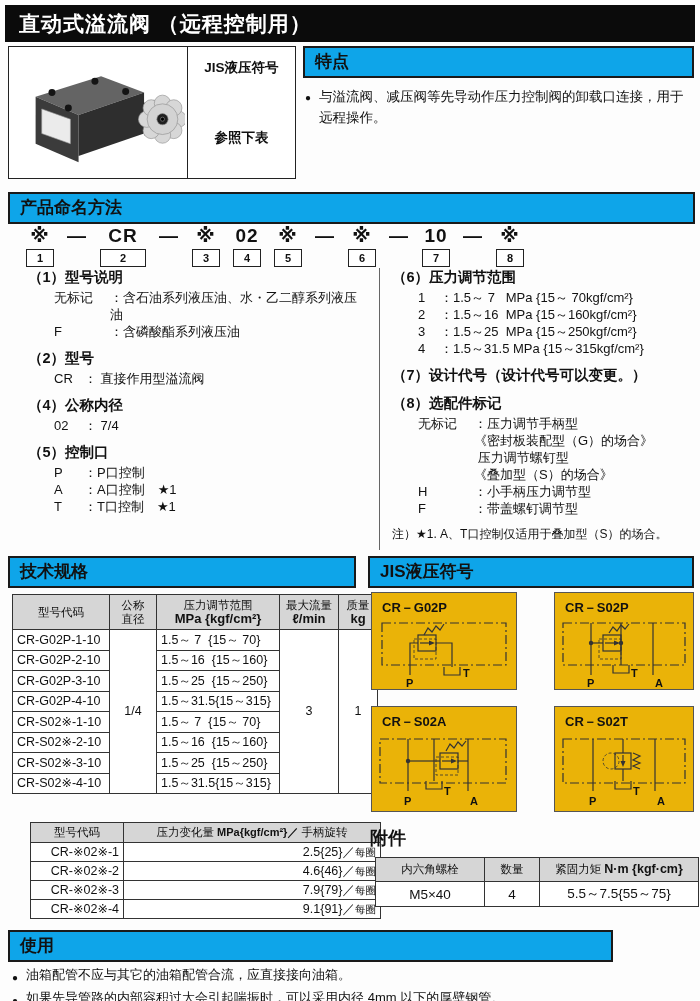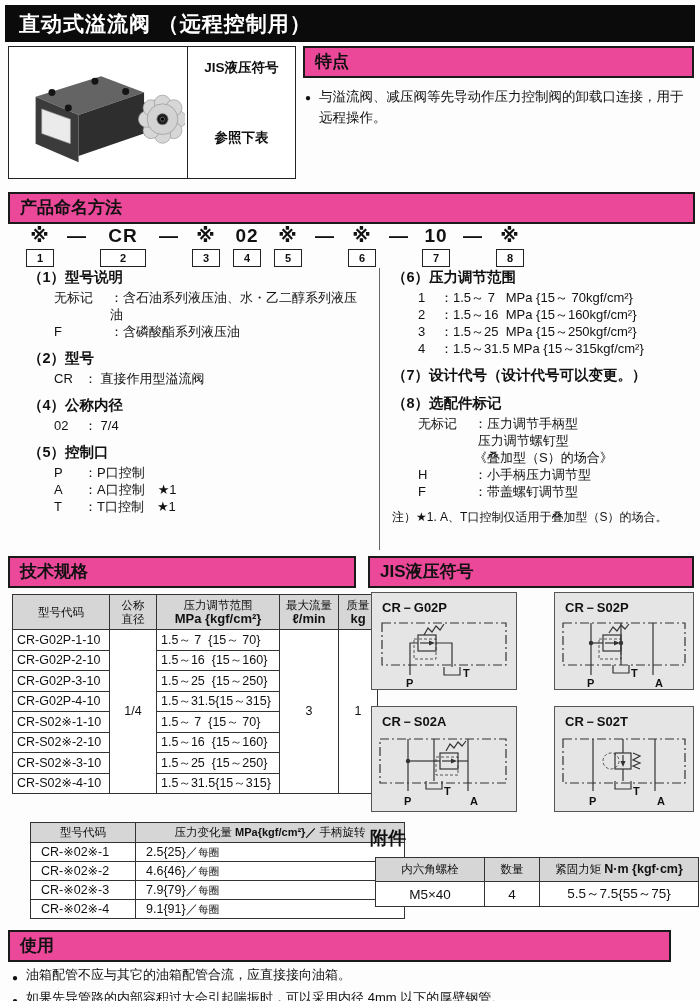--- a/index.html
+++ b/index.html
@@ -5,21 +5,21 @@
   html,body{margin:0;padding:0;}
   body{
     width:700px;height:1001px;position:relative;background:#fdfdfd;color:#111;
     font-family:"Liberation Sans","DejaVu Sans",sans-serif;overflow:hidden;
   }
   .abs{position:absolute;box-sizing:border-box;}
   
   .title-bar{left:5px;top:5px;width:690px;height:37px;background:#0b0b0b;color:#fff;
     font-weight:bold;font-size:21px;line-height:37px;padding-left:14px;letter-spacing:1px;}
   
-  .sec-box{border:2px solid #1a1a1a;background:#ec4899;font-weight:bold;font-size:17px;
+  .sec-box{border:2px solid #1a1a1a;background:#0ea5e9;font-weight:bold;font-size:17px;
     padding:2px 10px 3px 10px;box-sizing:border-box;}
   
   .photo-box{left:8px;top:46px;width:288px;height:133px;border:1.5px solid #222;display:flex;background:#fff;}
   .photo-cell{width:178px;border-right:1.5px solid #222;position:relative;overflow:hidden;}
   .photo-side{flex:1;text-align:center;font-weight:bold;font-size:13.5px;}
   .photo-side .t1{margin-top:12px;}
   .photo-side .t2{margin-top:52px;}
   
   .features{left:303px;top:46px;width:391px;}
   .bullet-line{display:flex;font-size:13.5px;line-height:1.55;margin-top:9px;}
@@ -55,40 +55,40 @@
   .spec-table{left:12px;top:594px;}
   .spec-table th{font-size:11.5px;line-height:14px;padding:3px 2px;}
   .spec-table th .b{font-weight:bold;font-size:13px;}
   .spec-table td{font-size:12.5px;padding:1.5px 4px;line-height:16.5px;}
   .spec-table td.c{text-align:center;}
   .spec-table td.pre{white-space:pre;}
   .cw-model{width:92px;} .cw-dia{width:42px;} .cw-pr{width:118px;} .cw-flow{width:54px;} .cw-mass{width:34px;}
   .adj-table{left:30px;top:822px;}
   .adj-table th{font-size:11.5px;padding:2px 4px;}
   .adj-table th .b{font-weight:bold;font-size:11px;}
-  .adj-table td{font-size:12.5px;padding:1px 10px;line-height:16px;text-align:left;}
+  .adj-table td{font-size:12.5px;padding:1px 4px;line-height:16px;text-align:right;}
   .adj-table td.m{width:84px;}
   .adj-table td.vcell{width:248px;}
   .adj-table td .per{font-size:10.5px;}
   
   .jis-head{left:368px;top:556px;width:326px;}
-  .jis-box{border:1.2px solid #555;background:#e5e5e5;}
+  .jis-box{border:1.2px solid #555;background:#eab308;}
   .jis-title{font-weight:bold;font-size:13px;margin:6px 0 0 10px;}
   .jis-box svg{display:block;margin:2px 0 0 2px;}
   .sym{stroke:#333;fill:none;stroke-width:1.2;}
   .sym-label{font-size:11px;font-weight:bold;fill:#111;stroke:none;}
   
   .acc-head{left:370px;top:826px;font-weight:bold;font-size:18px;}
   .acc-table{left:375px;top:857px;}
   .acc-table th{font-size:11.5px;padding:4px 4px;}
   .acc-table th .b{font-weight:bold;font-size:12.5px;}
   .acc-table td{font-size:13.5px;text-align:center;padding:3px 4px;}
   .acc-bolt{width:100px;} .acc-qty{width:46px;} .acc-torque{width:150px;}
   
-  .usage-head{left:8px;top:930px;width:663px;}
+  .usage-head{left:8px;top:930px;width:605px;}
   .usage-bullets{left:10px;top:966px;width:684px;}
   .usage-bullets .bullet-line{margin-top:0;margin-bottom:2px;font-size:13px;line-height:18px;}
 </style>
 </head>
 <body>
 
 <div class="abs title-bar">直动式溢流阀 （远程控制用）</div>
 
 <div class="abs photo-box">
   <div class="photo-cell">
@@ -253,20 +253,24 @@
       <div class="item-title">（7）设计代号（设计代号可以变更。）</div>
     </div>
     <div class="item">
       <div class="item-title">（8）选配件标记</div>
       <div class="item-row kw56">
           <span class="k">无标记</span>
           <span class="v">：压力调节手柄型</span>
         </div>
       <div class="item-row kw56">
           <span class="k"></span>
+          <span class="v">《密封板装配型（G）的场合》</span>
+        </div>
+      <div class="item-row kw56">
+          <span class="k"></span>
           <span class="v"> 压力调节螺钉型</span>
         </div>
       <div class="item-row kw56">
           <span class="k"></span>
           <span class="v">《叠加型（S）的场合》</span>
         </div>
       <div class="item-row kw56">
           <span class="k">H</span>
           <span class="v">：小手柄压力调节型</span>
         </div>

